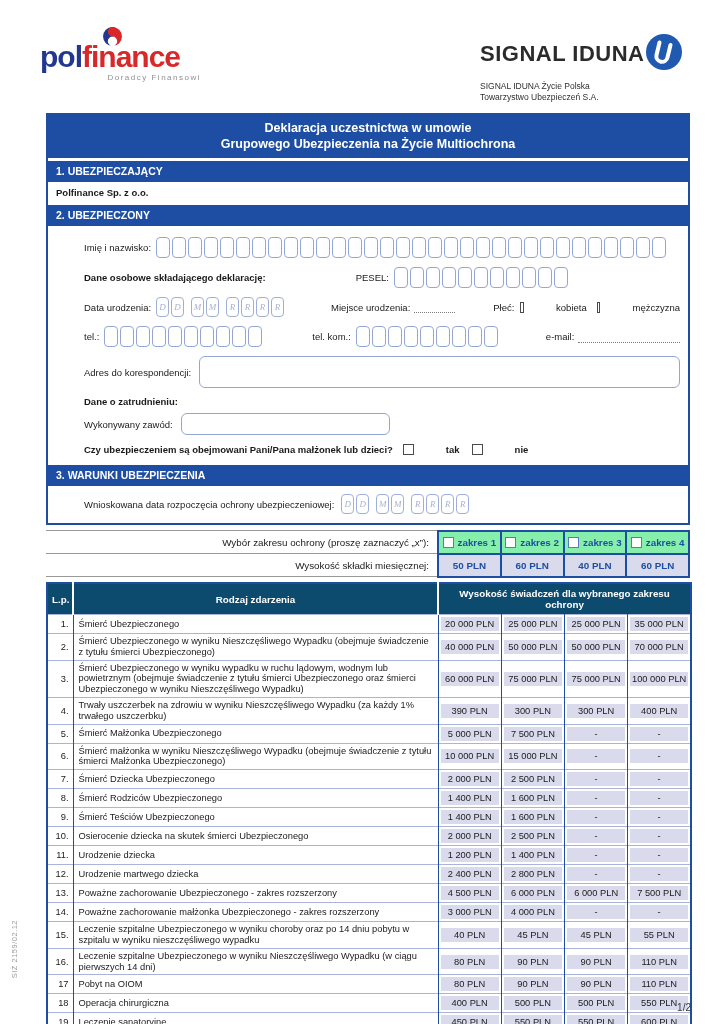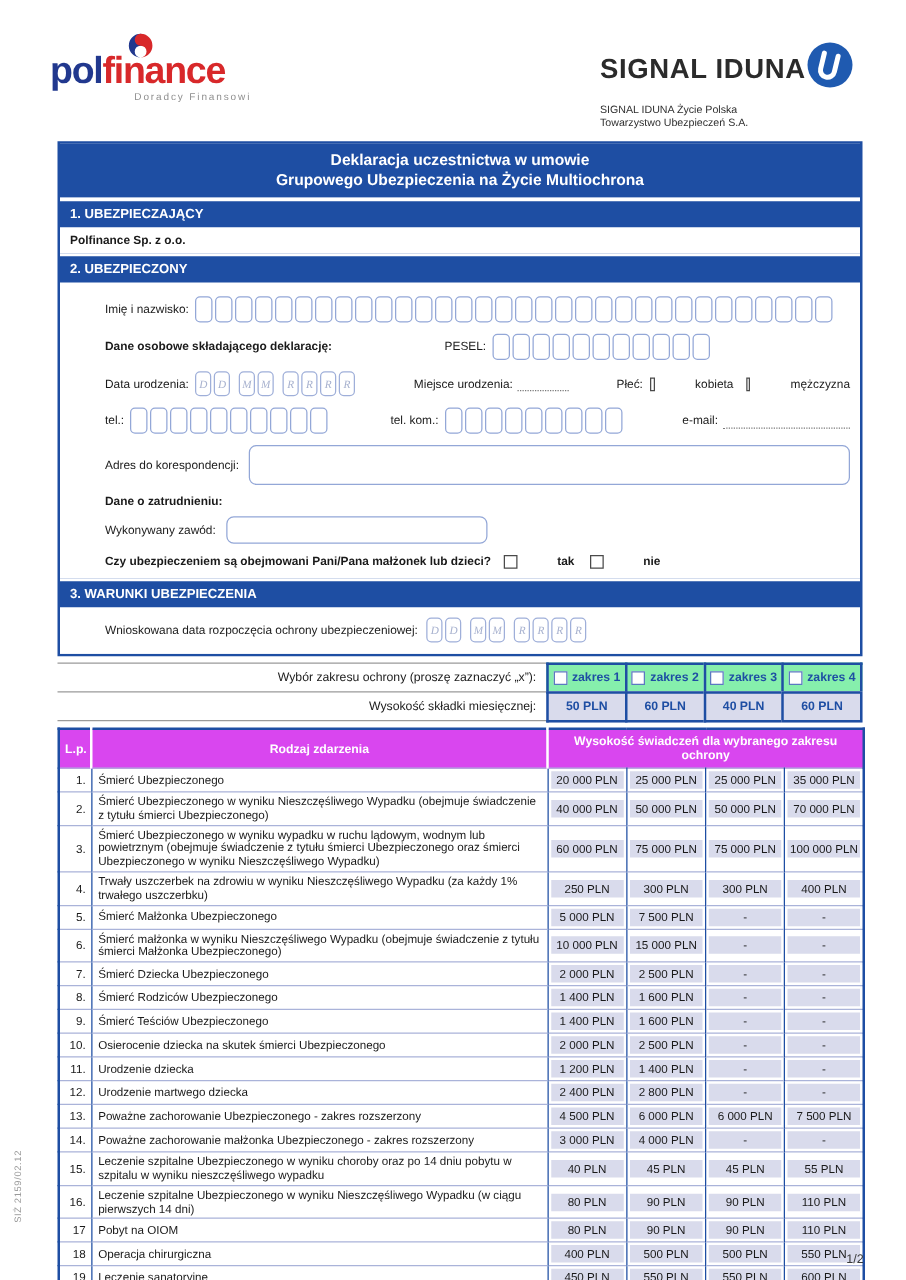--- a/index.html
+++ b/index.html
@@ -53,21 +53,21 @@
   .prem-cell { background:#d9dbec; }
   .scope-row.last .scope-cell { border-bottom:2px solid #1e4ea3; }
   .scope-row.last .scope-label { border-bottom:1px solid #9a9a9a; }
   .chk-blue { width:11px; height:11px; border:1.3px solid #5b79c0; background:#fff; display:inline-block; }
 
   
   table.benefits { border-collapse:collapse; width:644px; margin-top:4px; table-layout:fixed; }
   table.benefits col.c-lp { width:26px; }
   table.benefits col.c-ev { width:365px; }
   table.benefits col.c-v  { width:63.25px; }
-  table.benefits th { background:#d946ef; color:#fff; font-weight:bold; font-size:9.8px; padding:4px 2px; border-left:2px solid #fff; }
+  table.benefits th { background:#0c4a6e; color:#fff; font-weight:bold; font-size:9.8px; padding:4px 2px; border-left:2px solid #fff; }
   table.benefits th:first-child { border-left:none; }
   table.benefits { border:2px solid #1e4ea3; }
   table.benefits td { border-top:1px solid #aab3d9; font-size:9.3px; vertical-align:middle; }
   td.lp { text-align:right; padding:2px 4px 2px 1px; border-right:1.5px solid #1e4ea3; }
   td.ev { padding:2px 5px; line-height:10.8px; border-right:1.5px solid #1e4ea3; }
   td.val { padding:2px; border-right:1.5px solid #1e4ea3; background:#fff; }
   td.val:last-child { border-right:none; }
   .pill { background:#d9dbec; min-height:14px; display:flex; align-items:center; justify-content:center; text-align:center; padding:2px 1px; height:100%; }
 
   
@@ -375,21 +375,21 @@
               <div class="pill">75 000 PLN</div>
             </td>
             <td class="val">
               <div class="pill">100 000 PLN</div>
             </td>
           </tr>
           <tr>
             <td class="lp">4.</td>
             <td class="ev">Trwały uszczerbek na zdrowiu w wyniku Nieszczęśliwego Wypadku (za każdy 1% trwałego uszczerbku)</td>
             <td class="val">
-              <div class="pill">250 PLN</div>
+              <div class="pill">390 PLN</div>
             </td>
             <td class="val">
               <div class="pill">300 PLN</div>
             </td>
             <td class="val">
               <div class="pill">300 PLN</div>
             </td>
             <td class="val">
               <div class="pill">400 PLN</div>
             </td>

